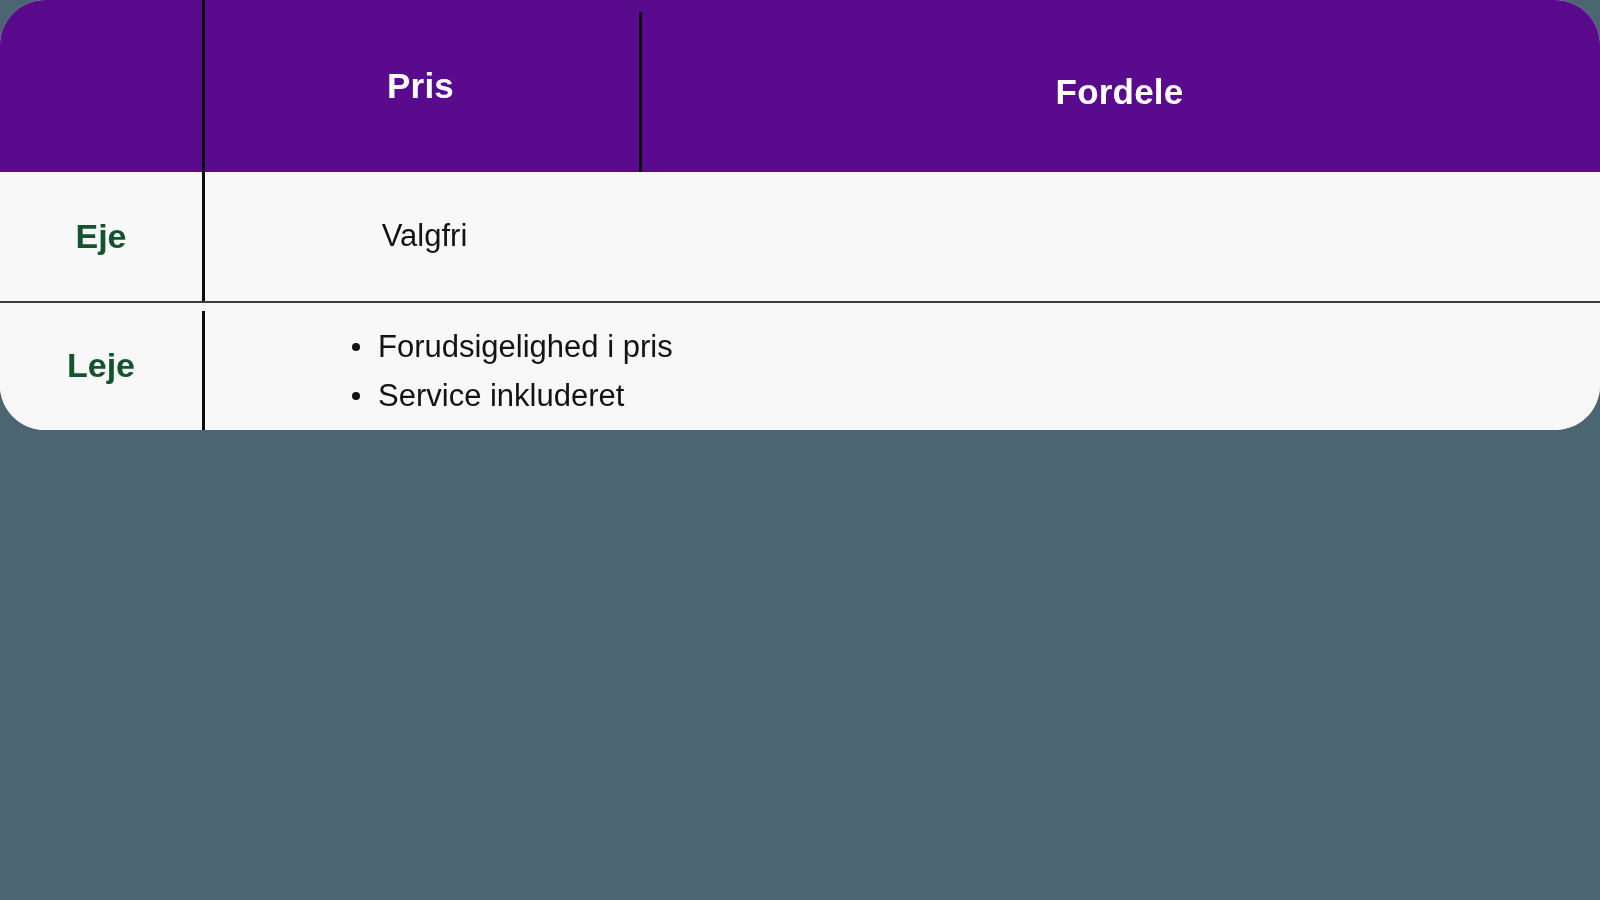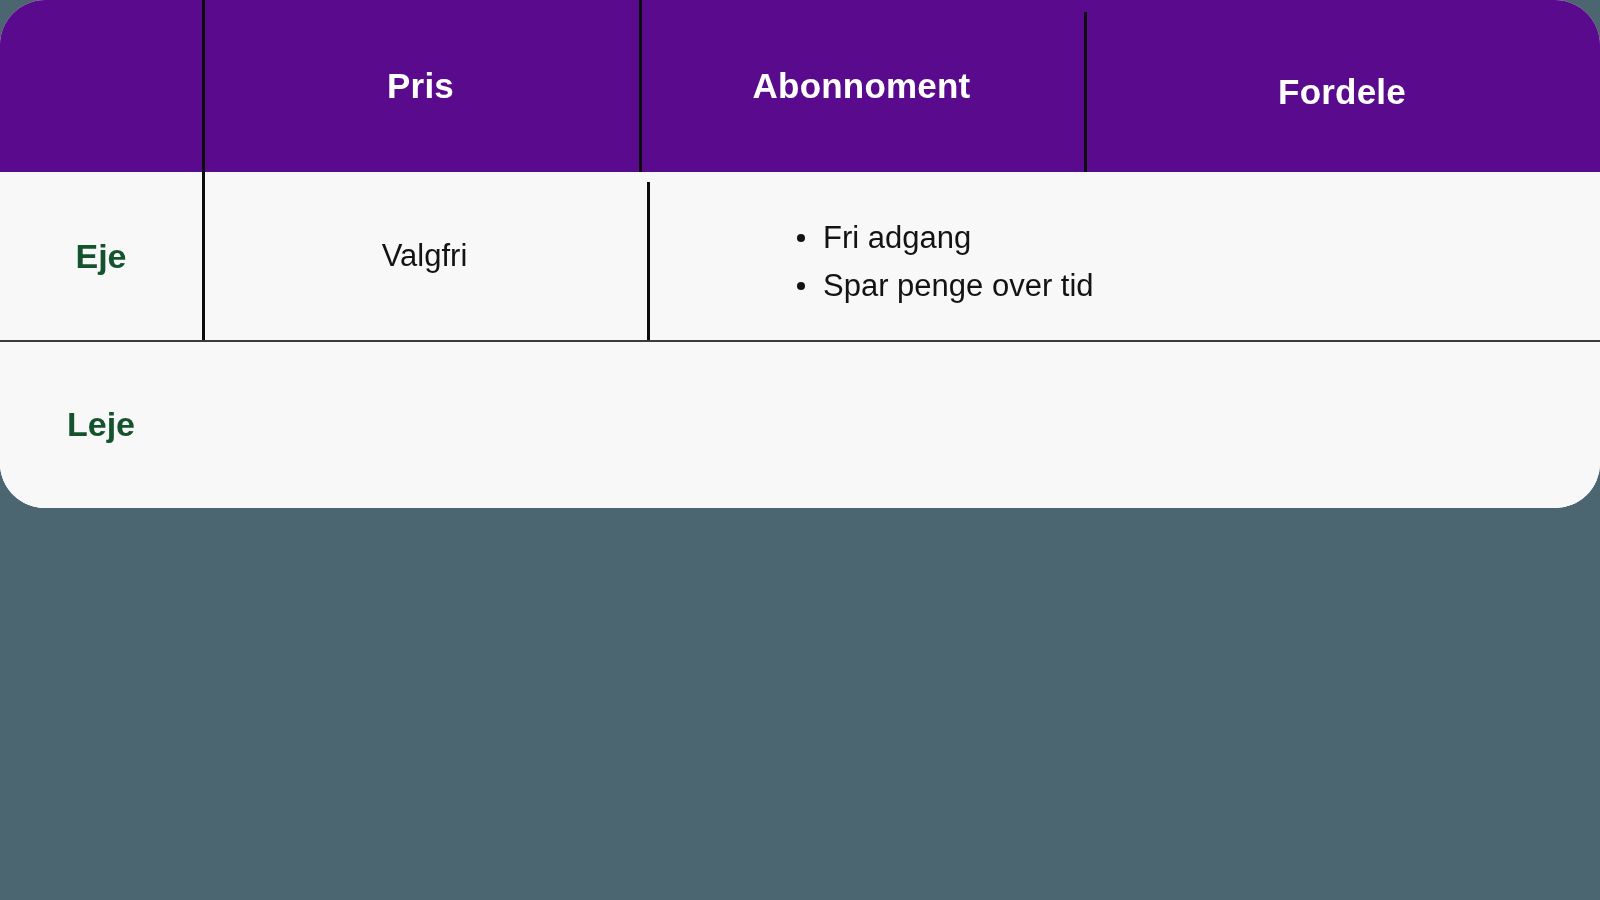--- a/index.html
+++ b/index.html
@@ -14,21 +14,21 @@
     background: #4C6671;
     font-family: "Liberation Sans", "DejaVu Sans", sans-serif;
     -webkit-font-smoothing: antialiased;
   }
 
   .comparison-table {
     position: absolute;
     left: 0;
     top: 0;
     width: 1600px;
-    height: 508px;
+    height: 430px;
     border-radius: 45px;
     overflow: hidden;
     background: #F8F8F8;
     display: flex;
     flex-direction: column;
   }
 
   
   .table-header {
     display: flex;
@@ -164,51 +164,48 @@
 
 <div class="comparison-table">
 
   <div class="table-header">
     <div class="cell col-label">
       <span class="header-label"></span>
     </div>
     <div class="cell col-price">
       <span class="header-label">Pris</span>
     </div>
-    <div class="cell col-sub">
-      <span class="header-label">Abonnoment</span>
-    </div>
     <div class="cell col-benefit" style="justify-content:center;">
       <span class="header-label">Fordele</span>
     </div>
   </div>
 
   <div class="table-body">
 
     <div class="table-row">
       <div class="cell col-label">
         <span class="row-label">Eje</span>
       </div>
       <div class="cell col-sub">
         <span class="cell-text">Valgfri</span>
+      </div>
+    </div>
+
+    <div class="table-row">
+      <div class="cell col-label">
+        <span class="row-label">Leje</span>
       </div>
       <div class="cell col-benefit">
         <ul class="benefit-list">
           <li>
             <span class="bullet"></span>
-            <span>Fri adgang</span>
+            <span>Forudsigelighed i pris</span>
           </li>
           <li>
             <span class="bullet"></span>
-            <span>Spar penge over tid</span>
+            <span>Service inkluderet</span>
           </li>
         </ul>
       </div>
     </div>
 
-    <div class="table-row">
-      <div class="cell col-label">
-        <span class="row-label">Leje</span>
-      </div>
-    </div>
-
   </div>
 </div>
 
 </body></html>

